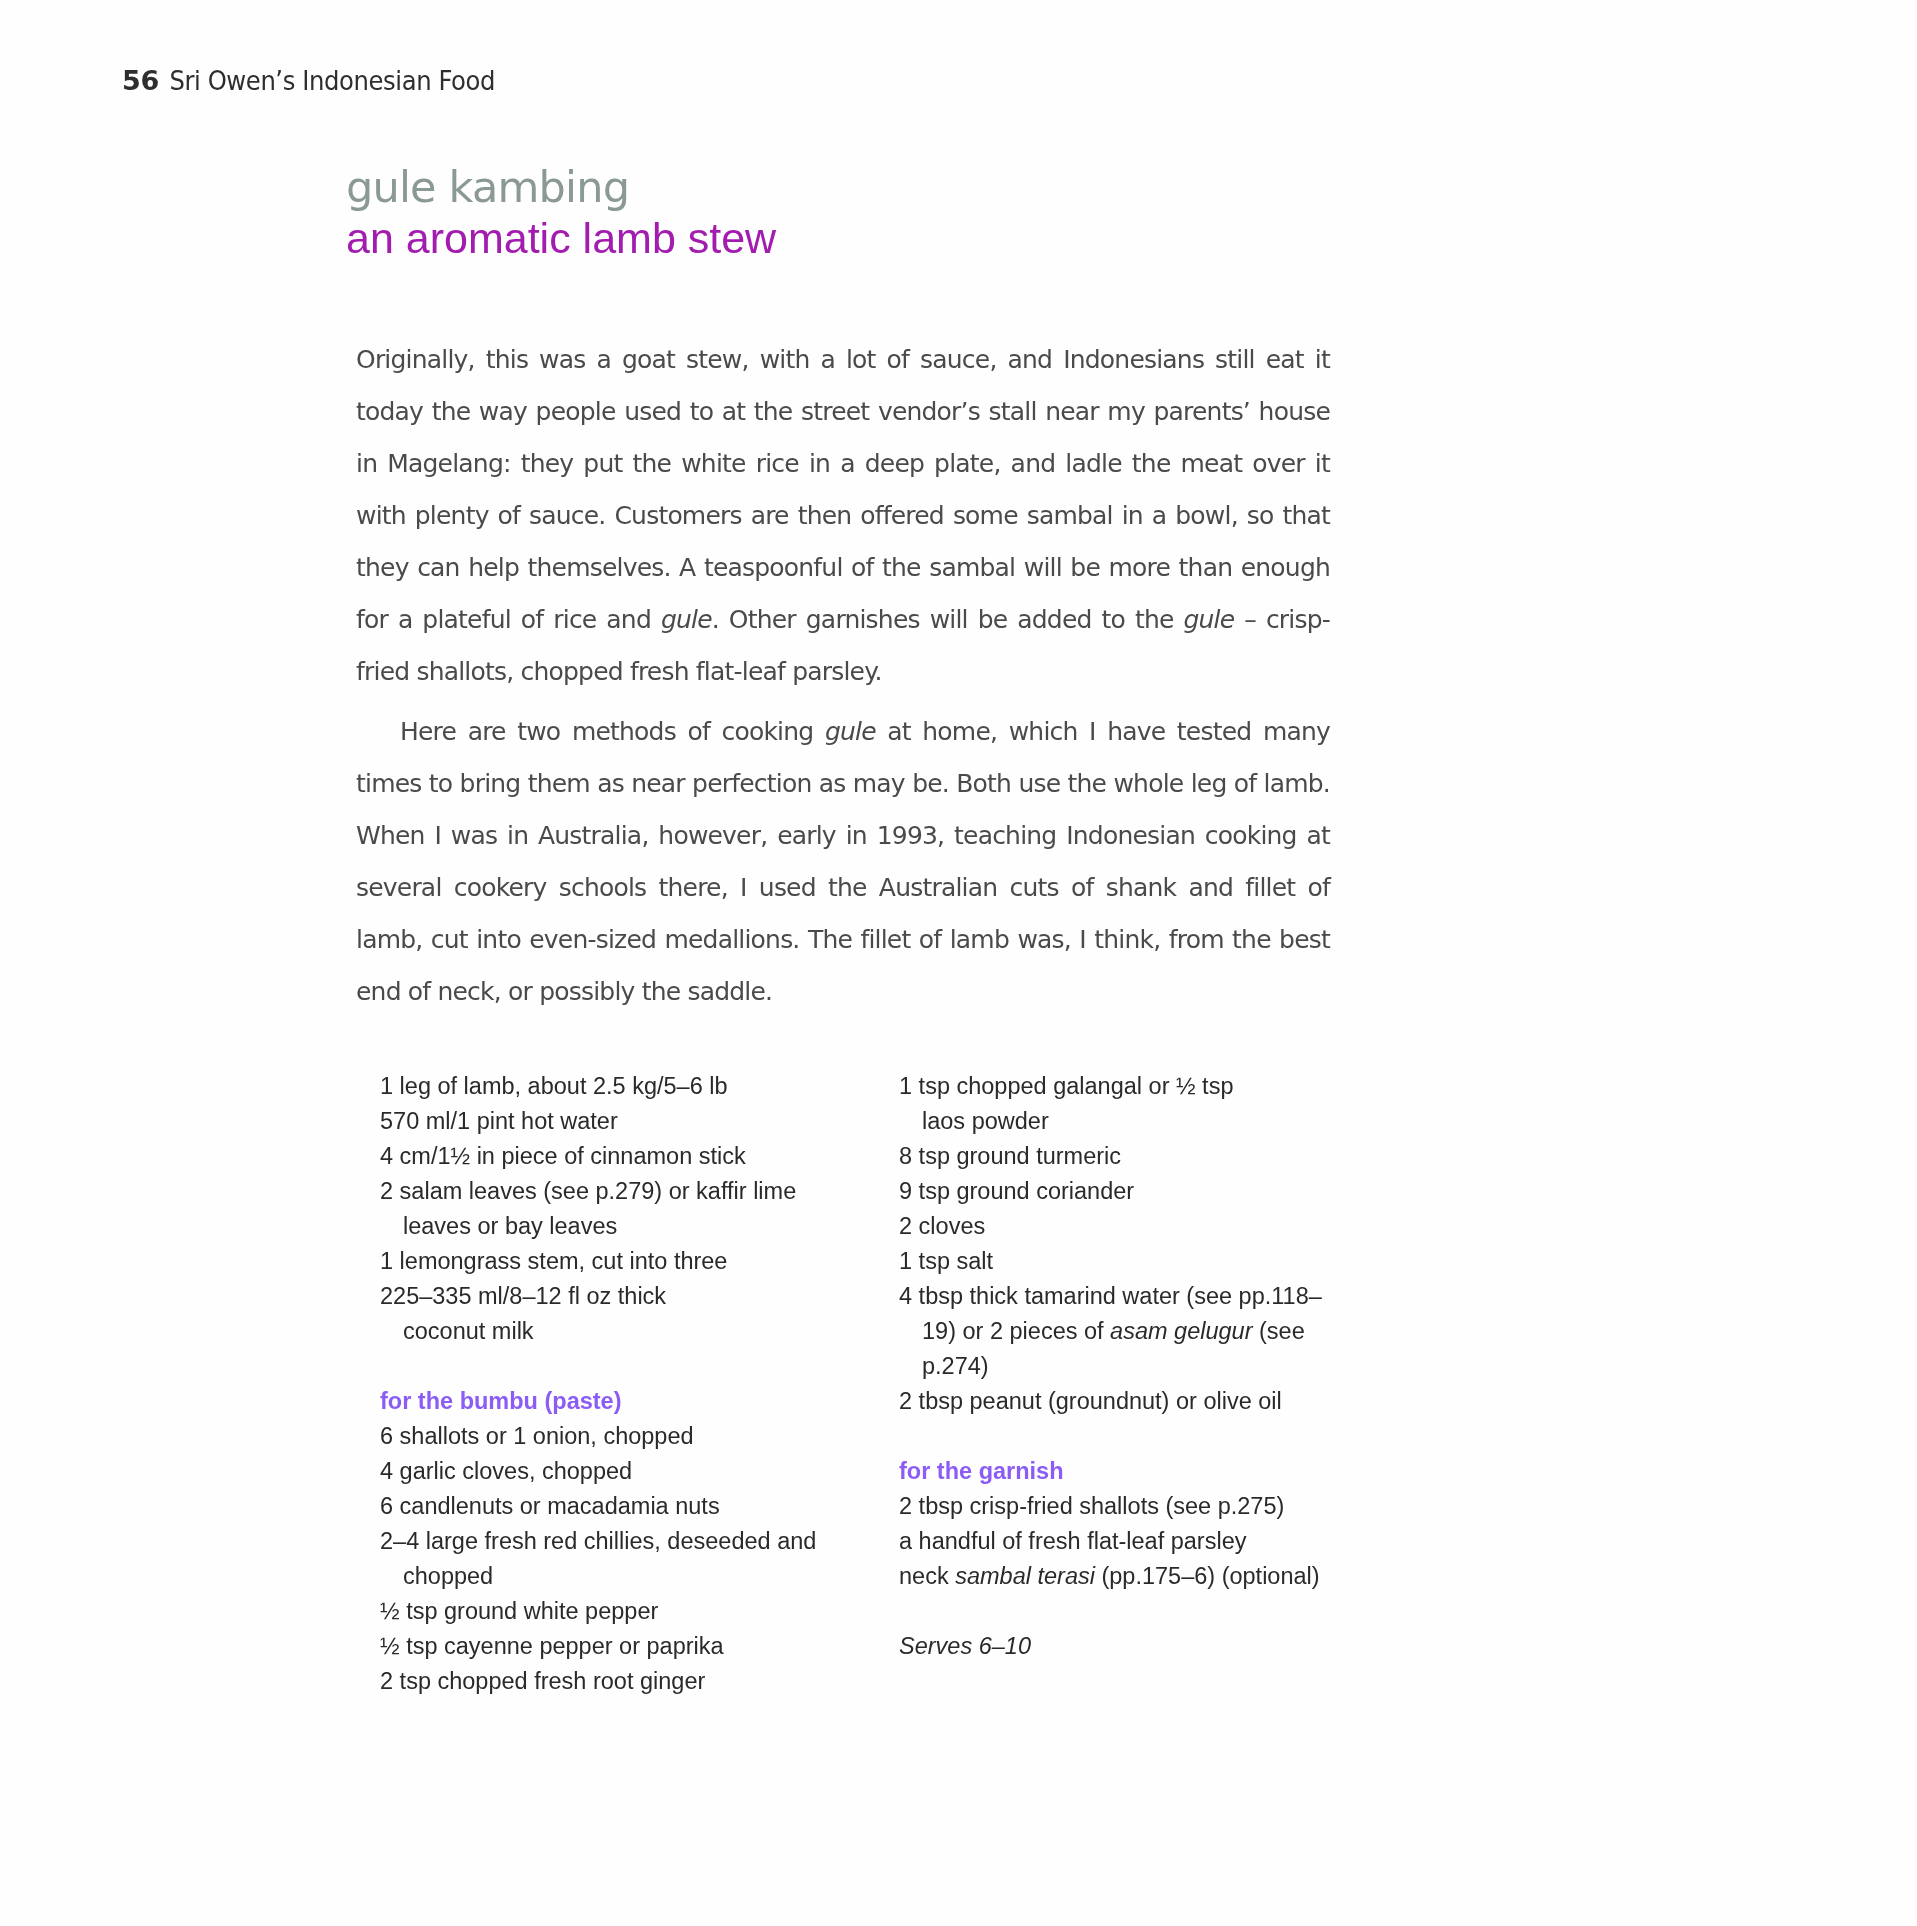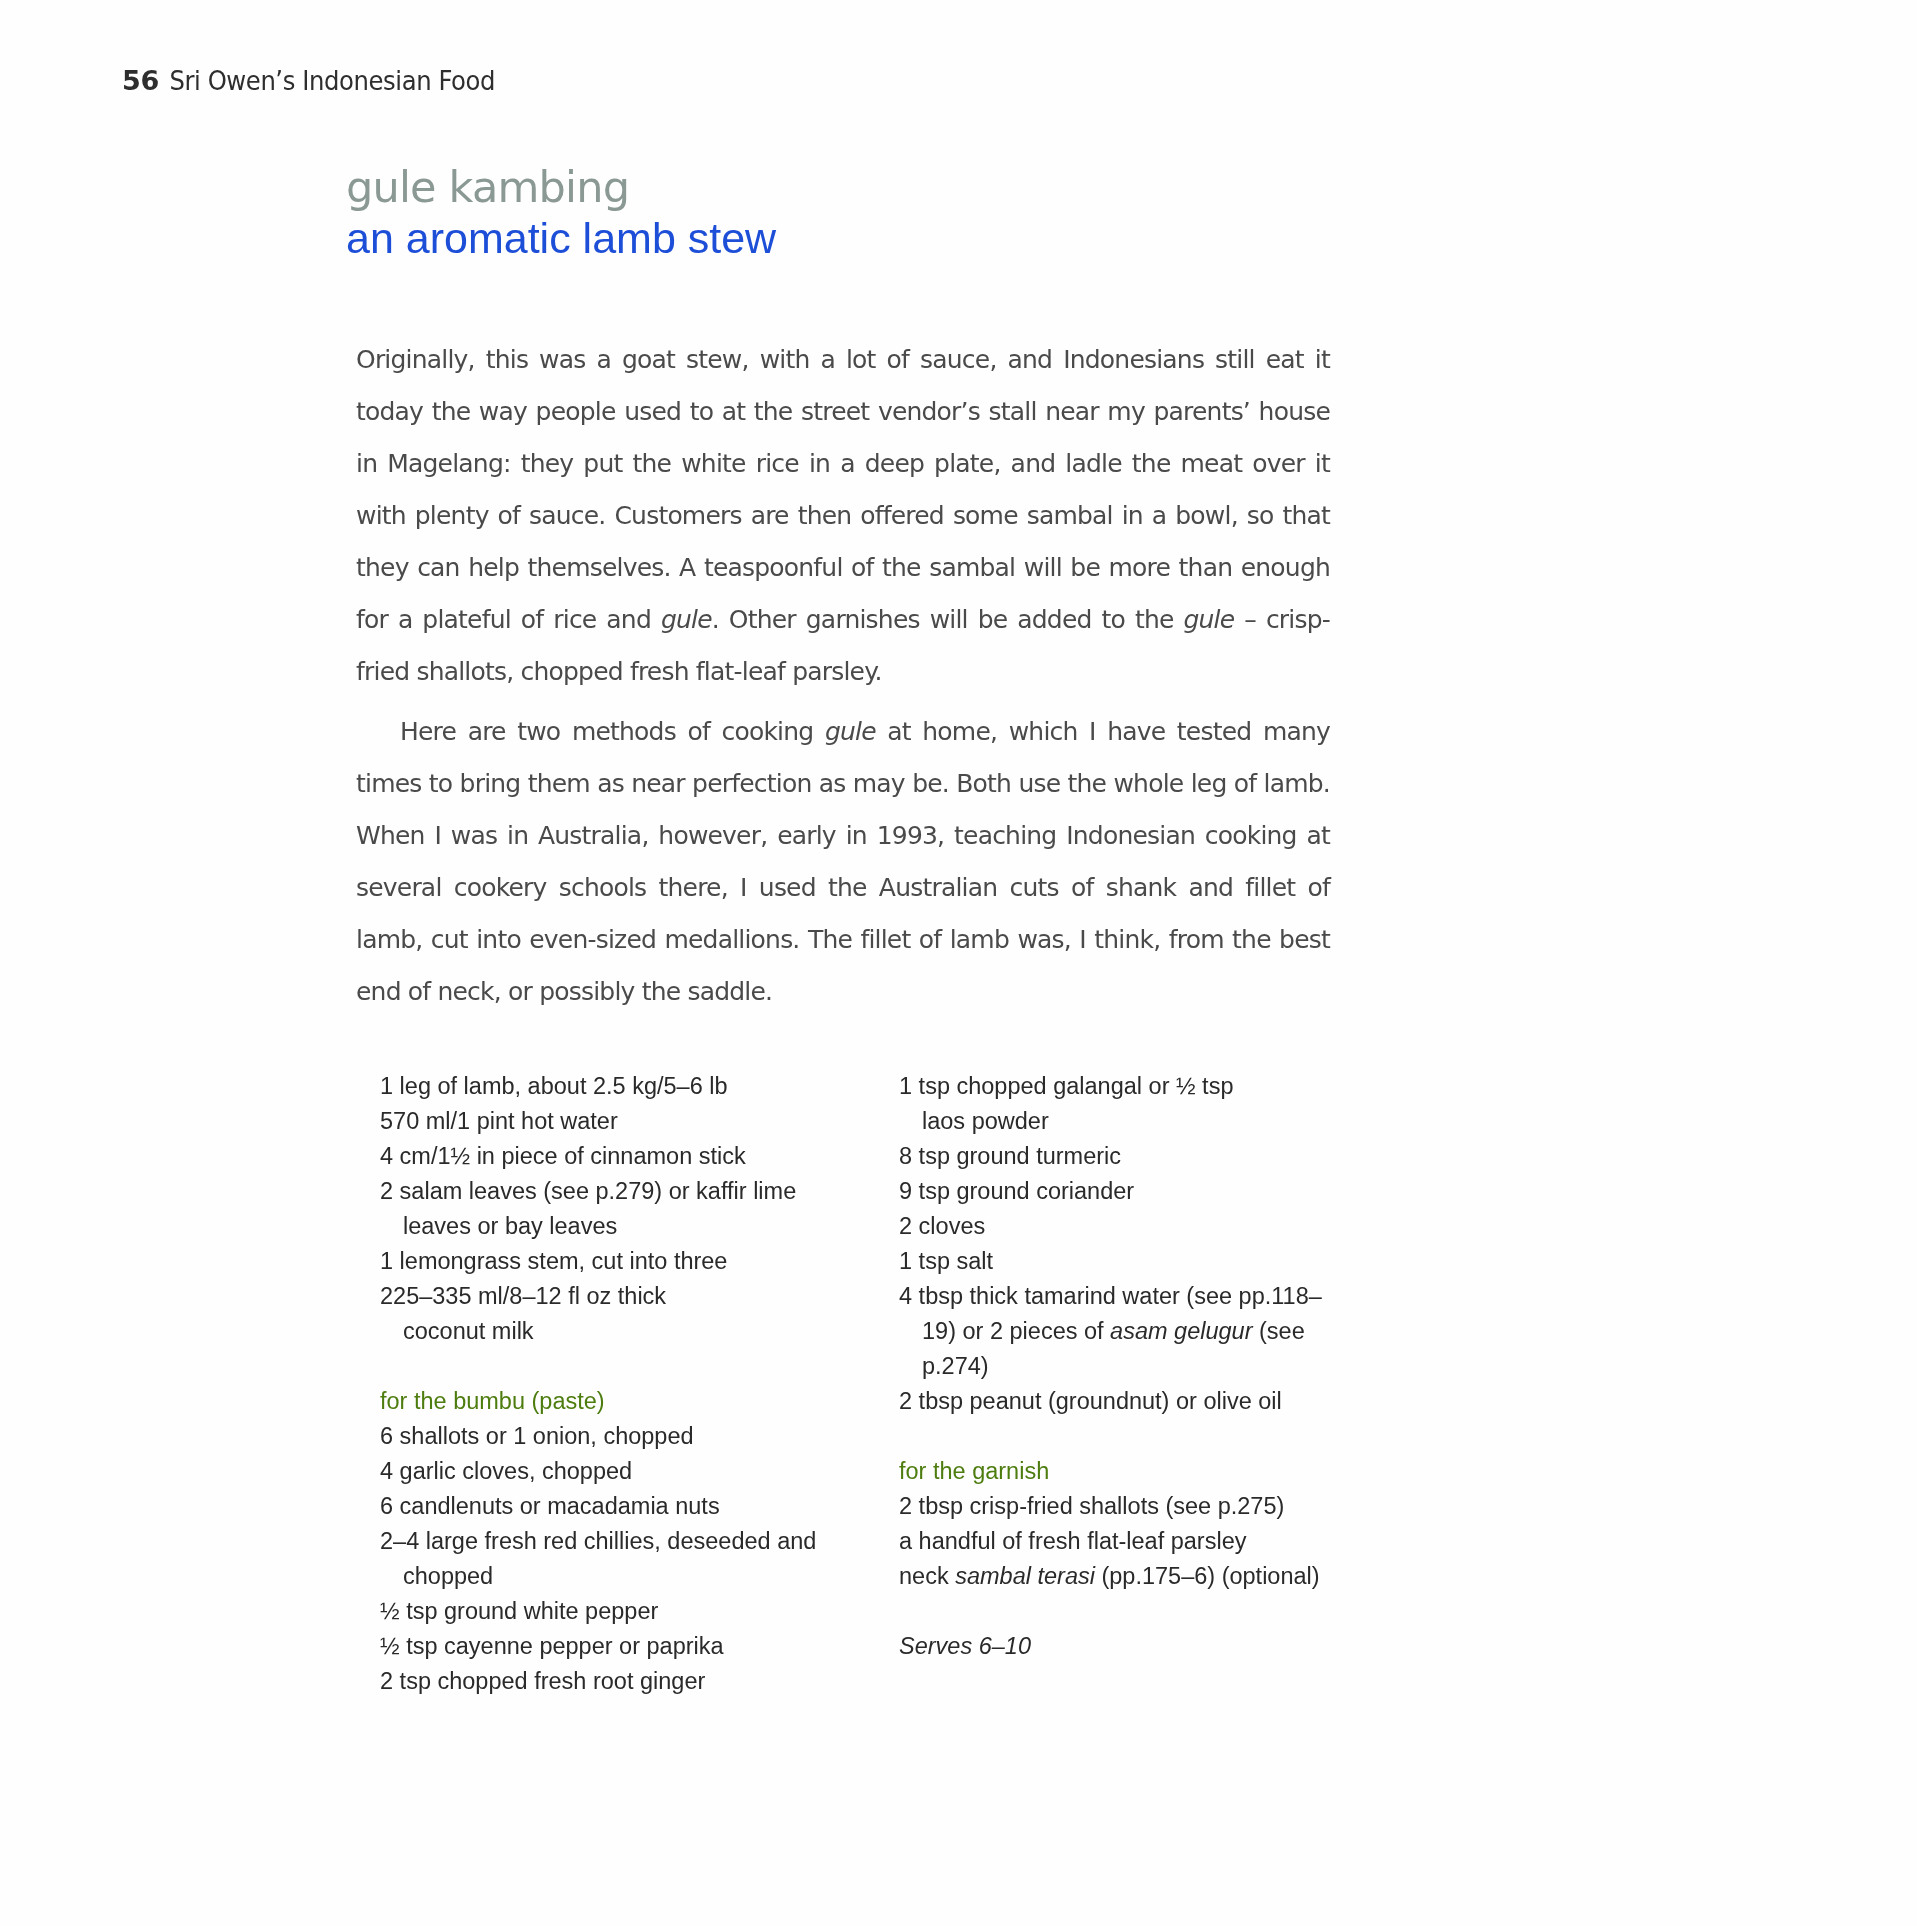--- a/index.html
+++ b/index.html
@@ -4,32 +4,32 @@
 <style>
   html, body { margin: 0; padding: 0; background: #ffffff; }
   body { width: 1917px; height: 1926px; position: relative; overflow: hidden; }
   .page { position: absolute; left: 0; top: 0; width: 1917px; height: 1926px; background: #fefefe; }
 
   .running-head { position: absolute; left: 87px; top: 65px; font-family: "DejaVu Sans", sans-serif; font-size: 27px; color: #2e2e2e; white-space: nowrap; letter-spacing: -0.4px; }
   .running-head .folio { font-weight: bold; margin-right: 10.6px; margin-left: 35px; }
   .running-head .book-title { font-weight: normal; font-stretch: condensed; }
 
   .title-local { position: absolute; left: 346px; top: 162px; font-family: "DejaVu Sans", sans-serif; font-size: 43px; color: #8b9995; white-space: nowrap; letter-spacing: -0.8px; font-weight: normal; }
-  .title-english { position: absolute; left: 346px; top: 214px; font-family: "Liberation Sans", sans-serif; font-size: 43px; color: #1d4ed8; white-space: nowrap; }
+  .title-english { position: absolute; left: 346px; top: 214px; font-family: "Liberation Sans", sans-serif; font-size: 43px; color: #a21caf; white-space: nowrap; }
 
   .intro { position: absolute; left: 348px; top: 326px; width: 990px; font-family: "DejaVu Sans", sans-serif; font-size: 25px; line-height: 52px; color: #4a4a4a; text-align: justify; letter-spacing: -0.8px; }
   .intro p { margin: 8px; }
   .intro p + p { text-indent: 44px; }
   .intro em { font-style: italic; }
 
   .ing-col { position: absolute; top: 1069px; font-family: "Liberation Sans", sans-serif; font-size: 23.5px; line-height: 35px; color: #2a2a2a; }
   .ing-col.left { left: 348px; width: 486px; }
   .ing-col.right { left: 867px; width: 501px; }
   .ing-line { padding-left: 23px; text-indent: -23px; white-space: normal; margin-left: 32px; }
-  .ing-heading { font-weight: normal; color: #4d7c0f; }
+  .ing-heading { font-weight: bold; color: #8b5cf6; }
   .spacer { height: 35px; }
   .serves { font-style: italic; }
   em { font-style: italic; }
 </style>
 </head>
 <body>
 
 <div class="page">
 
   <div class="running-head">

